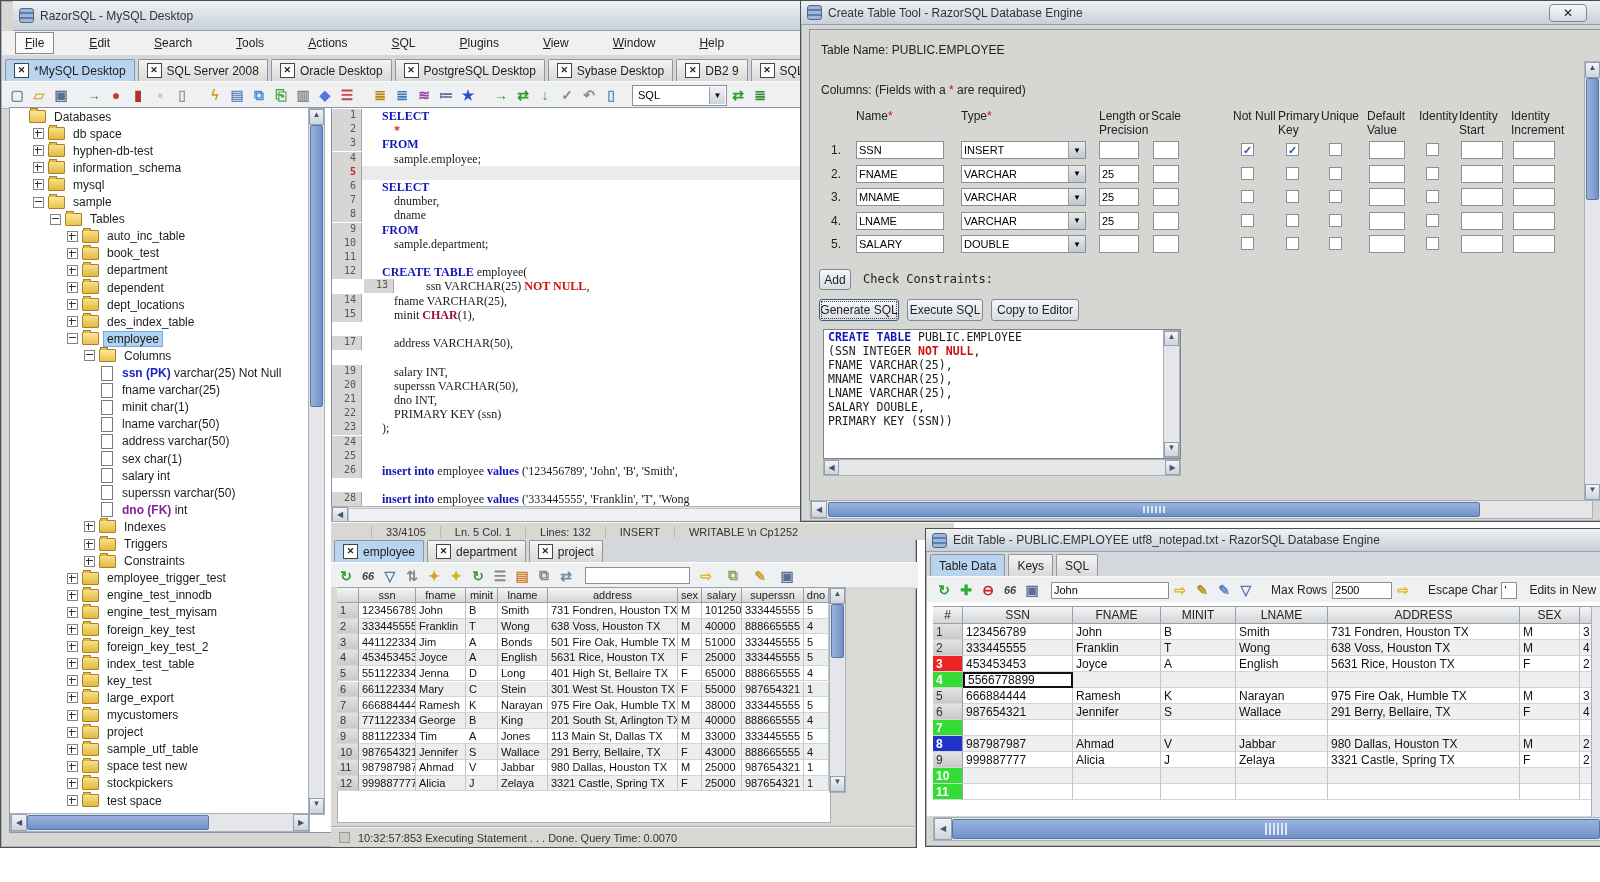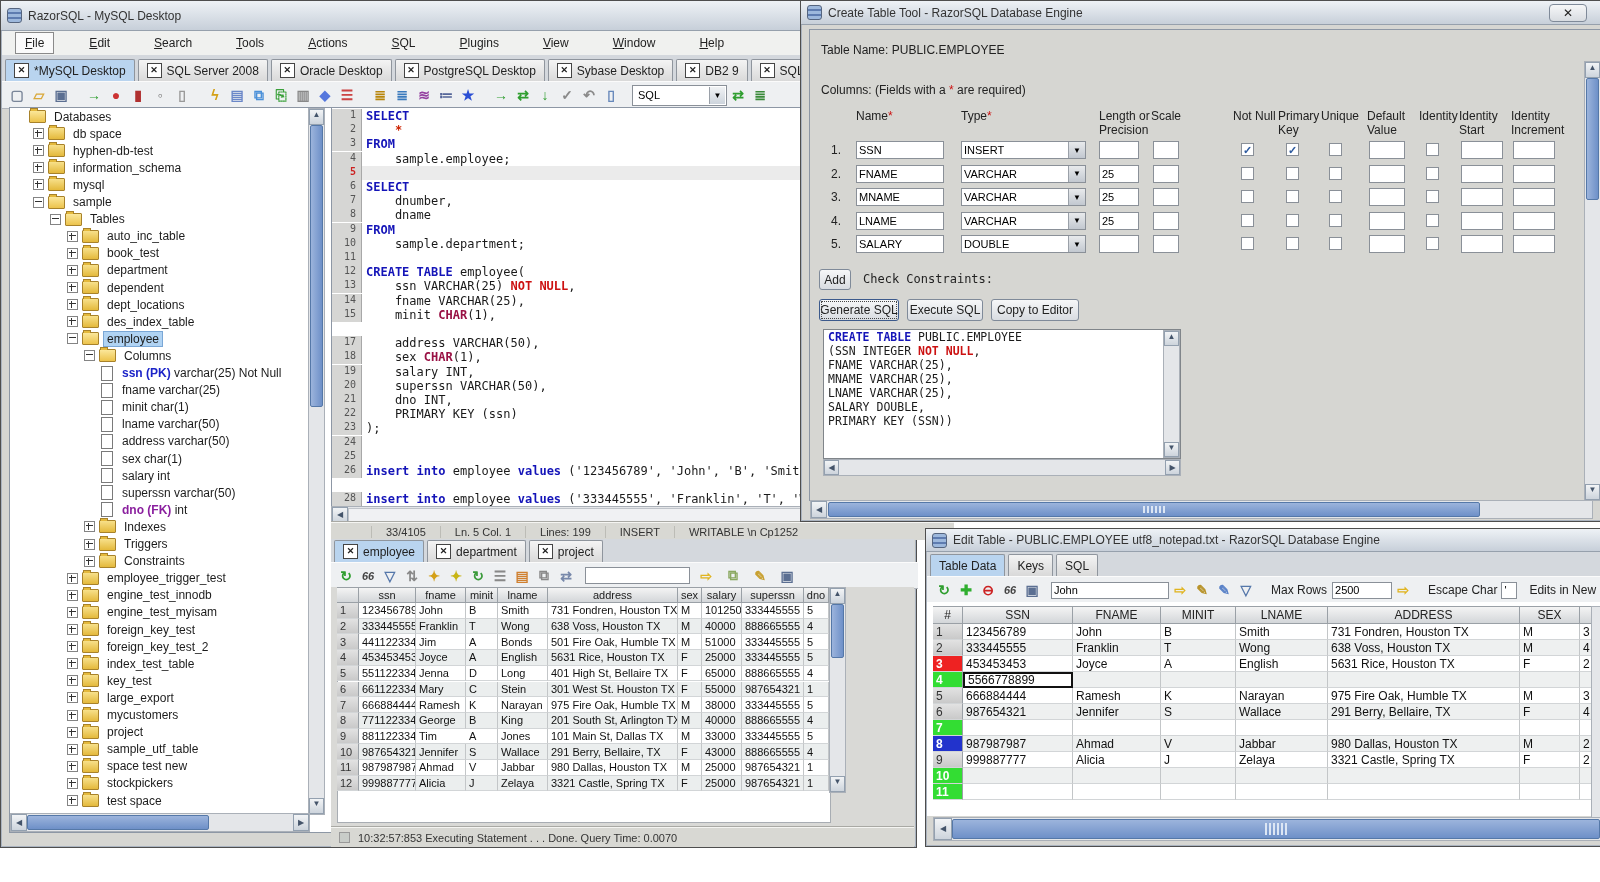--- a/index.html
+++ b/index.html
@@ -34,21 +34,21 @@
   
   .sb{position:absolute;background:#e4e6e9;border:1px solid #aab0b8;}
   .sbbtn{position:absolute;background:linear-gradient(#f2f4f6,#cdd4dc);border:1px solid #93a0af;color:#44546a;font-size:8px;text-align:center;}
   .sbthumb{position:absolute;background:linear-gradient(90deg,#9cb4dc,#6e90c8);border:1px solid #5578a8;border-radius:2px;}
   .sbthumbh{position:absolute;background:linear-gradient(#9cb4dc,#6e90c8);border:1px solid #5578a8;border-radius:2px;}
   .grip{position:absolute;left:50%;top:3px;bottom:3px;width:22px;margin-left:-11px;background:repeating-linear-gradient(90deg,#dce6f4 0 2px,transparent 2px 4px);}
   
   #editor{position:absolute;background:#fff;overflow:hidden;font-family:"DejaVu Sans Mono",monospace;font-size:12px;}
   .eline{position:absolute;left:0;right:0;height:14px;display:flex;}
   .lnum{width:30px;flex:none;background:#d6d6d4;border-right:1px solid #a8a8a8;color:#555;font-size:10px;text-align:right;padding-right:5px;box-sizing:border-box;}
-  .ecode{white-space:pre;padding-left:4px;color:#1a1a1a;}
+  .ecode{white-space:pre;padding-left:20px;color:#1a1a1a;font-family:Liberation Serif, serif;}
   .curline{background:#ebebeb;}
   .curline .lnum{color:#cc2222;font-weight:bold;}
   .kw{color:#1414b8;font-weight:bold;}
   .red{color:#cc1111;font-weight:bold;}
   .typ{color:#991144;font-weight:bold;}
   .star{color:#cc2200;font-weight:bold;}
   .statusbar{position:absolute;background:#d8d8d3;border-top:1px solid #f5f5f2;box-shadow:0 -1px 0 #a9a9a4;font-size:11px;color:#333;display:flex;align-items:center;}
   .statseg{padding:0 14px;border-left:1px solid #bcbcb6;}
   
   .grid{position:absolute;font-size:11px;color:#111;}
@@ -63,21 +63,21 @@
   .mono{font-family:"DejaVu Sans Mono",monospace;}
   .sqlbox{position:absolute;background:#fff;border:1px solid #808archive08a;border:1px solid #80858a;font-family:"DejaVu Sans Mono",monospace;font-size:11.5px;overflow:hidden;}
   .sline{white-space:pre;line-height:14px;padding-left:4px;color:#1a1a1a;}
 </style>
 </head>
 <body>
 
 <div id="canvas">
 
   <div class="win" id="mainwin" style="left:0;top:0;width:915px;height:846px;z-index:1;">
-    <div class="titlebar" style="height:29px;">
+    <div class="titlebar" style="height:29px;margin-left:12px;">
       <span class="dbicon"></span>
       <span>RazorSQL - MySQL Desktop</span>
     </div>
     <div class="menubar" id="menubar" style="left:1px;top:30px;right:1px;height:24px;">
         <span class="menuitem focus"><u>F</u>ile</span>
         <span class="menuitem"><u>E</u>dit</span>
         <span class="menuitem"><u>S</u>earch</span>
         <span class="menuitem"><u>T</u>ools</span>
         <span class="menuitem"><u>A</u>ctions</span>
         <span class="menuitem"><u>S</u>QL</span>
@@ -446,40 +446,36 @@
           <span class="ecode"><span>    sample.department;</span></span>
         </div>
         <div class="eline" style="top: 143px;">
           <span class="lnum">11</span>
           <span class="ecode"><span></span></span>
         </div>
         <div class="eline" style="top: 157.2px;">
           <span class="lnum">12</span>
           <span class="ecode"><span class="kw">CREATE TABLE</span><span> employee(</span></span>
         </div>
-        <div class="eline" style="top: 171.4px;">
+        <div class="eline" style="top: 171.4px; margin-left: 32px;">
           <span class="lnum">13</span>
           <span class="ecode"><span>    ssn VARCHAR(25) </span><span class="red">NOT NULL</span><span>,</span></span>
         </div>
         <div class="eline" style="top: 185.6px;">
           <span class="lnum">14</span>
           <span class="ecode"><span>    fname VARCHAR(25),</span></span>
         </div>
         <div class="eline" style="top: 199.8px;">
           <span class="lnum">15</span>
           <span class="ecode"><span>    minit </span><span class="typ">CHAR</span><span>(1),</span></span>
         </div>
         <div class="eline" style="top: 228.2px;">
           <span class="lnum">17</span>
           <span class="ecode"><span>    address VARCHAR(50),</span></span>
         </div>
-        <div class="eline" style="top: 242.4px;">
-          <span class="lnum">18</span>
-          <span class="ecode"><span>    sex </span><span class="typ">CHAR</span><span>(1),</span></span>
-        </div>
         <div class="eline" style="top: 256.6px;">
           <span class="lnum">19</span>
           <span class="ecode"><span>    salary INT,</span></span>
         </div>
         <div class="eline" style="top: 270.8px;">
           <span class="lnum">20</span>
           <span class="ecode"><span>    superssn VARCHAR(50),</span></span>
         </div>
         <div class="eline" style="top: 285px;">
           <span class="lnum">21</span>
@@ -514,21 +510,21 @@
           <span class="ecode"><span class="kw">insert into</span><span> employee </span><span class="kw">values</span><span> ('333445555', 'Franklin', 'T', 'Wong</span></span>
         </div>
       </div>
     <div class="sb" style="left:330px;top:505px;width:583px;height:16px;">
       <div class="sbbtn" style="left:0;top:0;width:14px;height:14px;line-height:14px;">◀</div>
       <div style="position:absolute;left:16px;top:1px;width:540px;height:12px;background:#f0f1f3;border:1px solid #c0c4ca;"></div>
     </div>
     <div class="statusbar" id="edstatus" style="left:330px;top:521px;width:583px;height:17px;padding-left:40px;">
         <span class="statseg">33/4105</span>
         <span class="statseg">Ln. 5 Col. 1</span>
-        <span class="statseg">Lines: 199</span>
+        <span class="statseg">Lines: 132</span>
         <span class="statseg">INSERT</span>
         <span class="statseg">WRITABLE \n Cp1252</span>
       </div>
 
     <div class="tabsrow" id="restabs" style="left:330px;top:538px;width:583px;height:23px;">
         <div class="ctab active">
           <span class="xbox">✕</span>
           <span>employee</span>
         </div>
         <div class="ctab">
@@ -650,21 +646,21 @@
         <div class="gcell " style="left: 211px; top: 125.9px; width: 130px; height: 15.7px; background: rgb(235, 238, 238);">201 South St, Arlington TX</div>
         <div class="gcell " style="left: 341px; top: 125.9px; width: 24px; height: 15.7px; background: rgb(235, 238, 238);">M</div>
         <div class="gcell " style="left: 365px; top: 125.9px; width: 40px; height: 15.7px; background: rgb(235, 238, 238);">40000</div>
         <div class="gcell " style="left: 405px; top: 125.9px; width: 62px; height: 15.7px; background: rgb(235, 238, 238);">888665555</div>
         <div class="gcell " style="left: 467px; top: 125.9px; width: 25px; height: 15.7px; background: rgb(235, 238, 238);">4</div>
         <div class="gcell gnum" style="left: 0px; top: 141.6px; width: 22px; height: 15.7px;">9</div>
         <div class="gcell " style="left: 22px; top: 141.6px; width: 57px; height: 15.7px; background: rgb(255, 255, 255);">881122334</div>
         <div class="gcell " style="left: 79px; top: 141.6px; width: 66px; height: 15.7px; background: rgb(255, 255, 255);">Tim</div>
         <div class="gcell " style="left: 129px; top: 141.6px; width: 32px; height: 15.7px; background: rgb(255, 255, 255);">A</div>
         <div class="gcell " style="left: 161px; top: 141.6px; width: 50px; height: 15.7px; background: rgb(255, 255, 255);">Jones</div>
-        <div class="gcell " style="left: 211px; top: 141.6px; width: 130px; height: 15.7px; background: rgb(255, 255, 255);">101 Main St, Dallas TX</div>
+        <div class="gcell " style="left: 211px; top: 141.6px; width: 130px; height: 15.7px; background: rgb(255, 255, 255);">113 Main St, Dallas TX</div>
         <div class="gcell " style="left: 341px; top: 141.6px; width: 24px; height: 15.7px; background: rgb(255, 255, 255);">M</div>
         <div class="gcell " style="left: 365px; top: 141.6px; width: 40px; height: 15.7px; background: rgb(255, 255, 255);">33000</div>
         <div class="gcell " style="left: 405px; top: 141.6px; width: 62px; height: 15.7px; background: rgb(255, 255, 255);">333445555</div>
         <div class="gcell " style="left: 467px; top: 141.6px; width: 25px; height: 15.7px; background: rgb(255, 255, 255);">5</div>
         <div class="gcell gnum" style="left: 0px; top: 157.3px; width: 22px; height: 15.7px;">10</div>
         <div class="gcell " style="left: 22px; top: 157.3px; width: 57px; height: 15.7px; background: rgb(235, 238, 238);">987654321</div>
         <div class="gcell " style="left: 79px; top: 157.3px; width: 50px; height: 15.7px; background: rgb(235, 238, 238);">Jennifer</div>
         <div class="gcell " style="left: 129px; top: 157.3px; width: 32px; height: 15.7px; background: rgb(235, 238, 238);">S</div>
         <div class="gcell " style="left: 161px; top: 157.3px; width: 50px; height: 15.7px; background: rgb(235, 238, 238);">Wallace</div>
         <div class="gcell " style="left: 211px; top: 157.3px; width: 130px; height: 15.7px; background: rgb(235, 238, 238);">291 Berry, Bellaire, TX</div>

